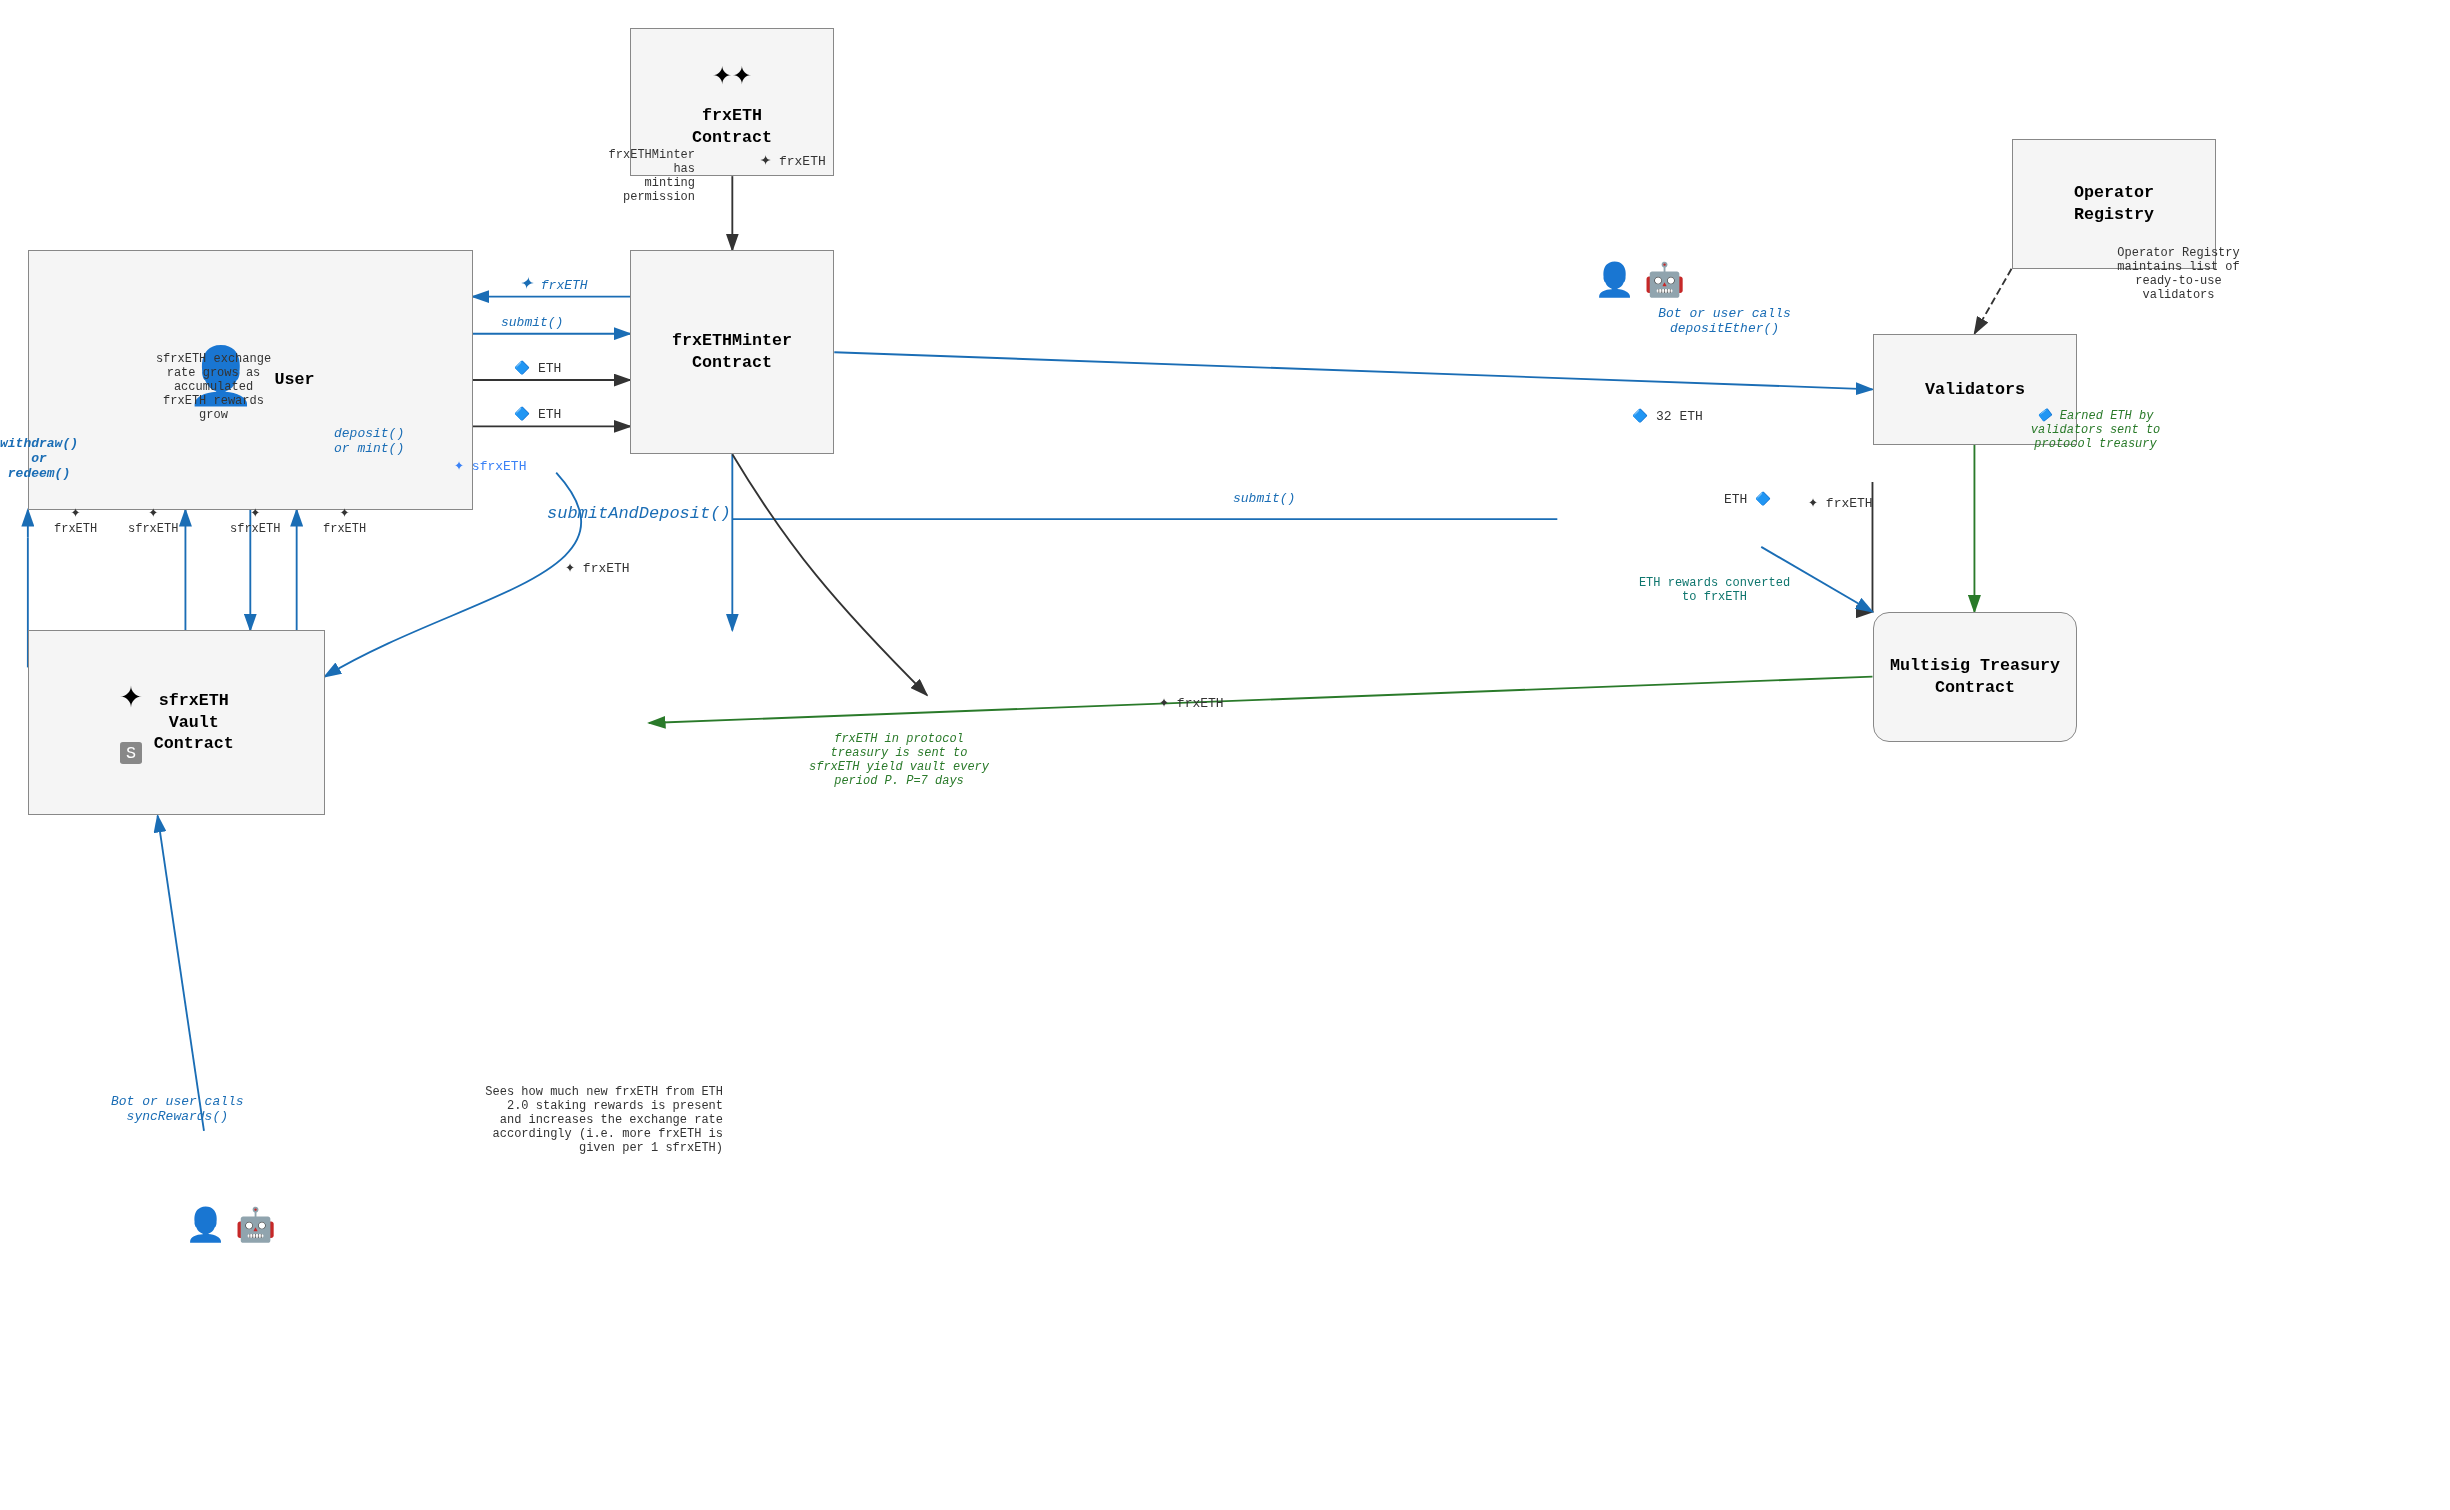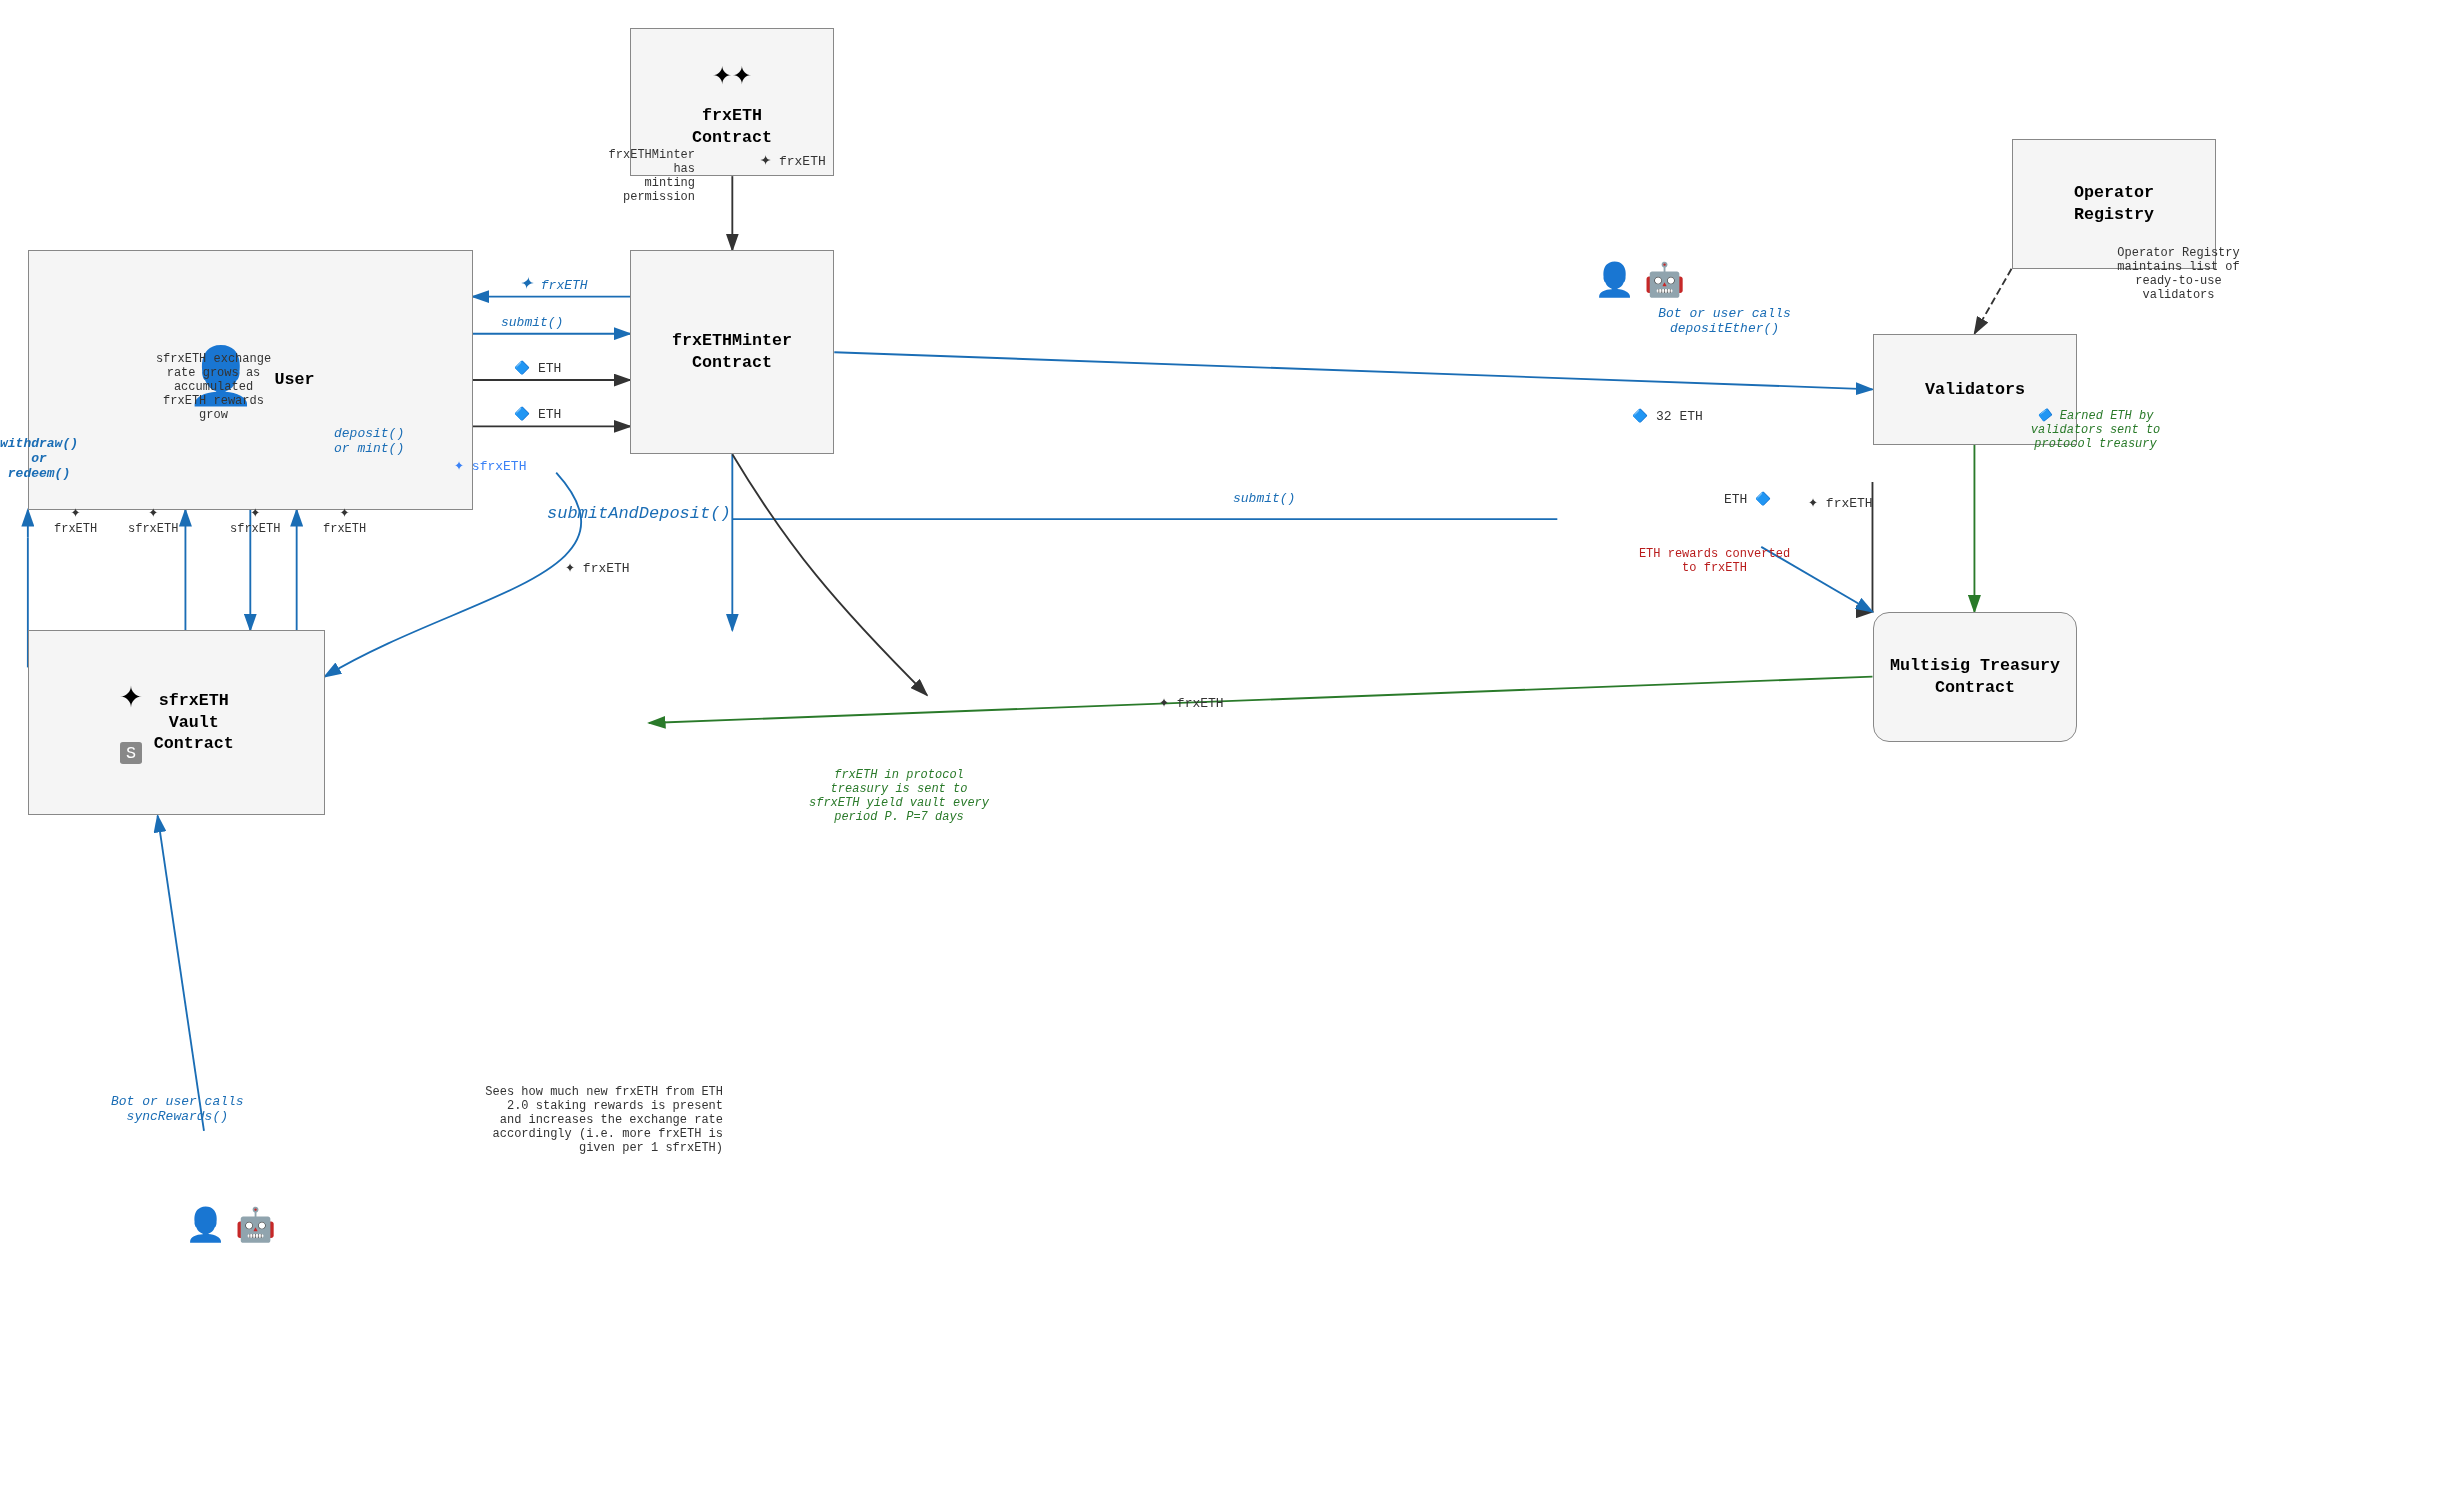--- a/index.html
+++ b/index.html
@@ -283,29 +283,29 @@
   </div>
 
   <div class="label" style="left:1724px; top:491px; font-size:13px; color:#333;text-align:center;">
     ETH <span>🔷</span>
   </div>
 
   <div class="label" style="left:1808px; top:491px; font-size:13px; color:#333;">
     <span style="font-size:16.7px;">✦</span> frxETH
   </div>
 
-  <div class="label" style="left:1622px; top:547px; width:185px; font-size:12px; color:#b91c1c;">
+  <div class="label" style="left:1622px; top:576px; width:185px; font-size:12px; color:#0f766e;">
     ETH rewards converted<br>to frxETH
   </div>
 
   <div class="label" style="left:1159px; top:691px; font-size:13px; color:#333;">
     <span style="font-size:16.7px;">✦</span> frxETH
   </div>
 
-  <div class="label label-green" style="left:760px; top:732px; width:278px; font-size:12px; font-style:italic;margin-top:36px;">
+  <div class="label label-green" style="left:760px; top:732px; width:278px; font-size:12px; font-style:italic;">
     frxETH in protocol<br>treasury is sent to<br>sfrxETH yield vault every<br>period P. P=7 days
   </div>
 
   <div class="label label-green" style="left:2012px; top:408px; width:167px; font-size:12px;">
     <span>🔷</span> Earned ETH by<br>validators sent to<br>protocol treasury
   </div>
 
   <div class="label label-blue" style="left:111px; top:1094px; font-size:13px; font-style:italic;">
     Bot or user calls<br>syncRewards()
   </div>

